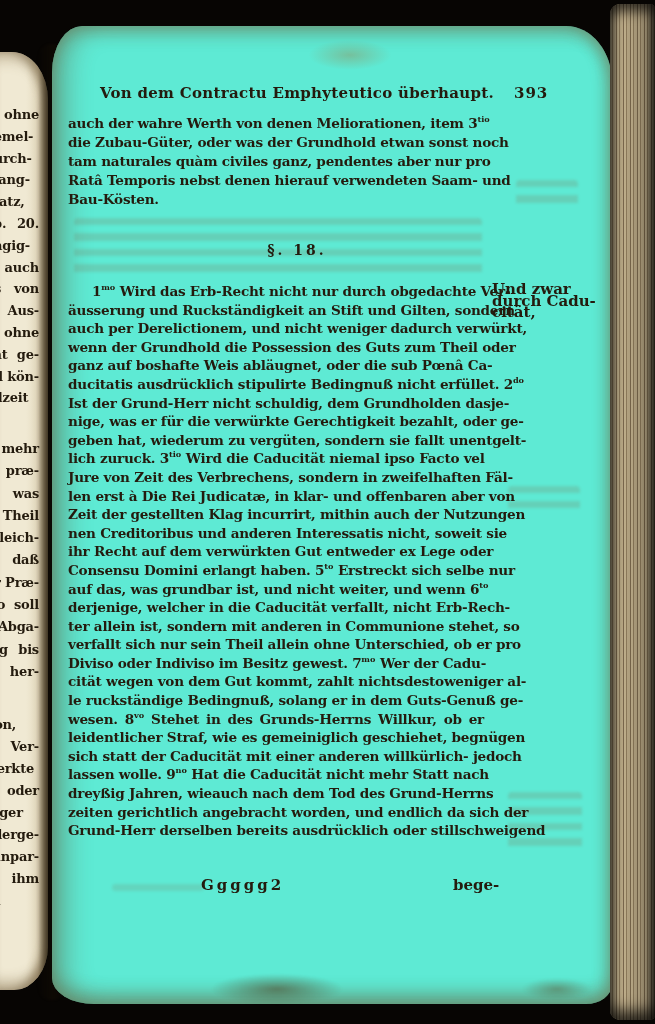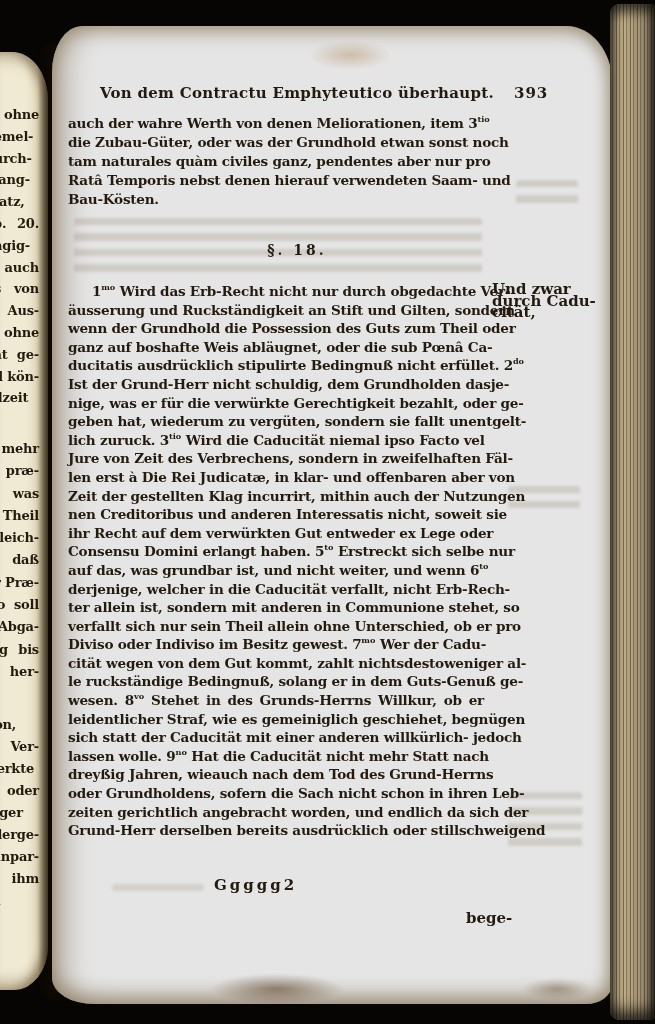--- a/index.html
+++ b/index.html
@@ -27,21 +27,21 @@
   
   .gutter{
     position:absolute;left:38px;top:44px;width:28px;height:956px;
     background:linear-gradient(90deg,rgba(15,10,4,0) 0%,rgba(15,10,4,.7) 42%,rgba(15,10,4,.85) 58%,rgba(15,10,4,0) 100%);
     filter:blur(1.2px);border-radius:14px;
   }
 
   
   .page{
     position:absolute;left:52px;top:26px;width:560px;height:978px;
-    background:#e5e5e5;
+    background:#5eead4;
     border-radius:30px 46px 26px 42px / 46px 56px 20px 26px;
     box-shadow:inset 16px 0 24px rgba(100,75,40,.32),
                inset -7px 0 14px rgba(120,95,55,.28),
                inset 0 -12px 16px rgba(110,85,45,.3),
                inset 0 9px 14px rgba(120,95,55,.22);
   }
   .stain{position:absolute;border-radius:50%;pointer-events:none;}
   .stain-top{left:256px;top:14px;width:84px;height:30px;background:radial-gradient(ellipse,rgba(160,115,55,.35),rgba(160,115,55,0) 70%);}
   .stain-bottom1{left:160px;top:948px;width:130px;height:30px;background:radial-gradient(ellipse,rgba(80,52,20,.55),rgba(80,52,20,0) 72%);filter:blur(1px);}
   .stain-bottom2{left:470px;top:952px;width:70px;height:22px;background:radial-gradient(ellipse,rgba(90,60,25,.4),rgba(90,60,25,0) 70%);filter:blur(1px);}
@@ -65,23 +65,23 @@
   .para2{top:256px;line-height:18.6px;}
   .tline{text-align-last:justify;white-space:nowrap;}
   .para1 .tline:last-child{text-align-last:left;}
   .para2 .tline:first-child{text-indent:24px;}
   sup{font-size:.6em;vertical-align:super;line-height:0;letter-spacing:0;}
 
   .sec-heading{position:absolute;left:30px;top:216px;width:430px;text-align:center;font-size:14px;letter-spacing:3px;}
 
   .margin-note{position:absolute;left:440px;top:258px;width:72px;font-size:15px;line-height:11.5px;letter-spacing:0;}
 
-  .footer-line{position:absolute;left:16px;top:850px;width:436px;height:20px;font-size:15px;}
+  .footer-line{position:absolute;left:3px;top:850px;width:436px;height:20px;font-size:15px;}
   .sig{position:absolute;left:146px;letter-spacing:3px;}
-  .catch{position:absolute;left:398px;letter-spacing:0;margin-top:33px;}
+  .catch{position:absolute;left:398px;letter-spacing:0;}
 
   
   .bleed{
     position:absolute;pointer-events:none;
     background:repeating-linear-gradient(180deg,rgba(125,108,78,.55) 0 7px,rgba(0,0,0,0) 7px 15.5px);
     filter:blur(1.6px);opacity:.38;border-radius:4px;
   }
   .bleed-mid{left:22px;top:192px;width:408px;height:62px;}
   .bleed-m1{left:464px;top:154px;width:62px;height:26px;}
   .bleed-m2{left:456px;top:460px;width:72px;height:28px;}
@@ -165,20 +165,21 @@
 
     <div class="margin-note ink">
         <div class="tline">Und zwar</div>
         <div class="tline">durch Cadu-</div>
         <div class="tline">cität,</div>
       </div>
 
     <div class="textcol para2 ink">
         <div class="tline">1<sup>mo</sup> Wird das Erb-Recht nicht nur durch obgedachte Ver-</div>
         <div class="tline">äusserung und Ruckständigkeit an Stift und Gilten, sondern</div>
+        <div class="tline">auch per Derelictionem, und nicht weniger dadurch verwürkt,</div>
         <div class="tline">wenn der Grundhold die Possession des Guts zum Theil oder</div>
         <div class="tline">ganz auf boshafte Weis abläugnet, oder die sub Pœnâ Ca-</div>
         <div class="tline">ducitatis ausdrücklich stipulirte Bedingnuß nicht erfüllet. 2<sup>do</sup></div>
         <div class="tline">Ist der Grund-Herr nicht schuldig, dem Grundholden dasje-</div>
         <div class="tline">nige, was er für die verwürkte Gerechtigkeit bezahlt, oder ge-</div>
         <div class="tline">geben hat, wiederum zu vergüten, sondern sie fallt unentgelt-</div>
         <div class="tline">lich zuruck. 3<sup>tio</sup> Wird die Caducität niemal ipso Facto vel</div>
         <div class="tline">Jure von Zeit des Verbrechens, sondern in zweifelhaften Fäl-</div>
         <div class="tline">len erst à Die Rei Judicatæ, in klar- und offenbaren aber von</div>
         <div class="tline">Zeit der gestellten Klag incurrirt, mithin auch der Nutzungen</div>
@@ -190,21 +191,20 @@
         <div class="tline">ter allein ist, sondern mit anderen in Communione stehet, so</div>
         <div class="tline">verfallt sich nur sein Theil allein ohne Unterschied, ob er pro</div>
         <div class="tline">Diviso oder Indiviso im Besitz gewest. 7<sup>mo</sup> Wer der Cadu-</div>
         <div class="tline">cität wegen von dem Gut kommt, zahlt nichtsdestoweniger al-</div>
         <div class="tline">le ruckständige Bedingnuß, solang er in dem Guts-Genuß ge-</div>
         <div class="tline">wesen. 8<sup>vo</sup> Stehet in des Grunds-Herrns Willkur, ob er</div>
         <div class="tline">leidentlicher Straf, wie es gemeiniglich geschiehet, begnügen</div>
         <div class="tline">sich statt der Caducität mit einer anderen willkürlich- jedoch</div>
         <div class="tline">lassen wolle. 9<sup>no</sup> Hat die Caducität nicht mehr Statt nach</div>
         <div class="tline">dreyßig Jahren, wieauch nach dem Tod des Grund-Herrns</div>
-        <div class="tline">oder Grundholdens, sofern die Sach nicht schon in ihren Leb-</div>
         <div class="tline">zeiten gerichtlich angebracht worden, und endlich da sich der</div>
         <div class="tline">Grund-Herr derselben bereits ausdrücklich oder stillschweigend</div>
       </div>
 
     <div class="footer-line ink">
       <span class="sig">Ggggg2</span>
       <span class="catch">bege-</span>
     </div>
 
   </div>

